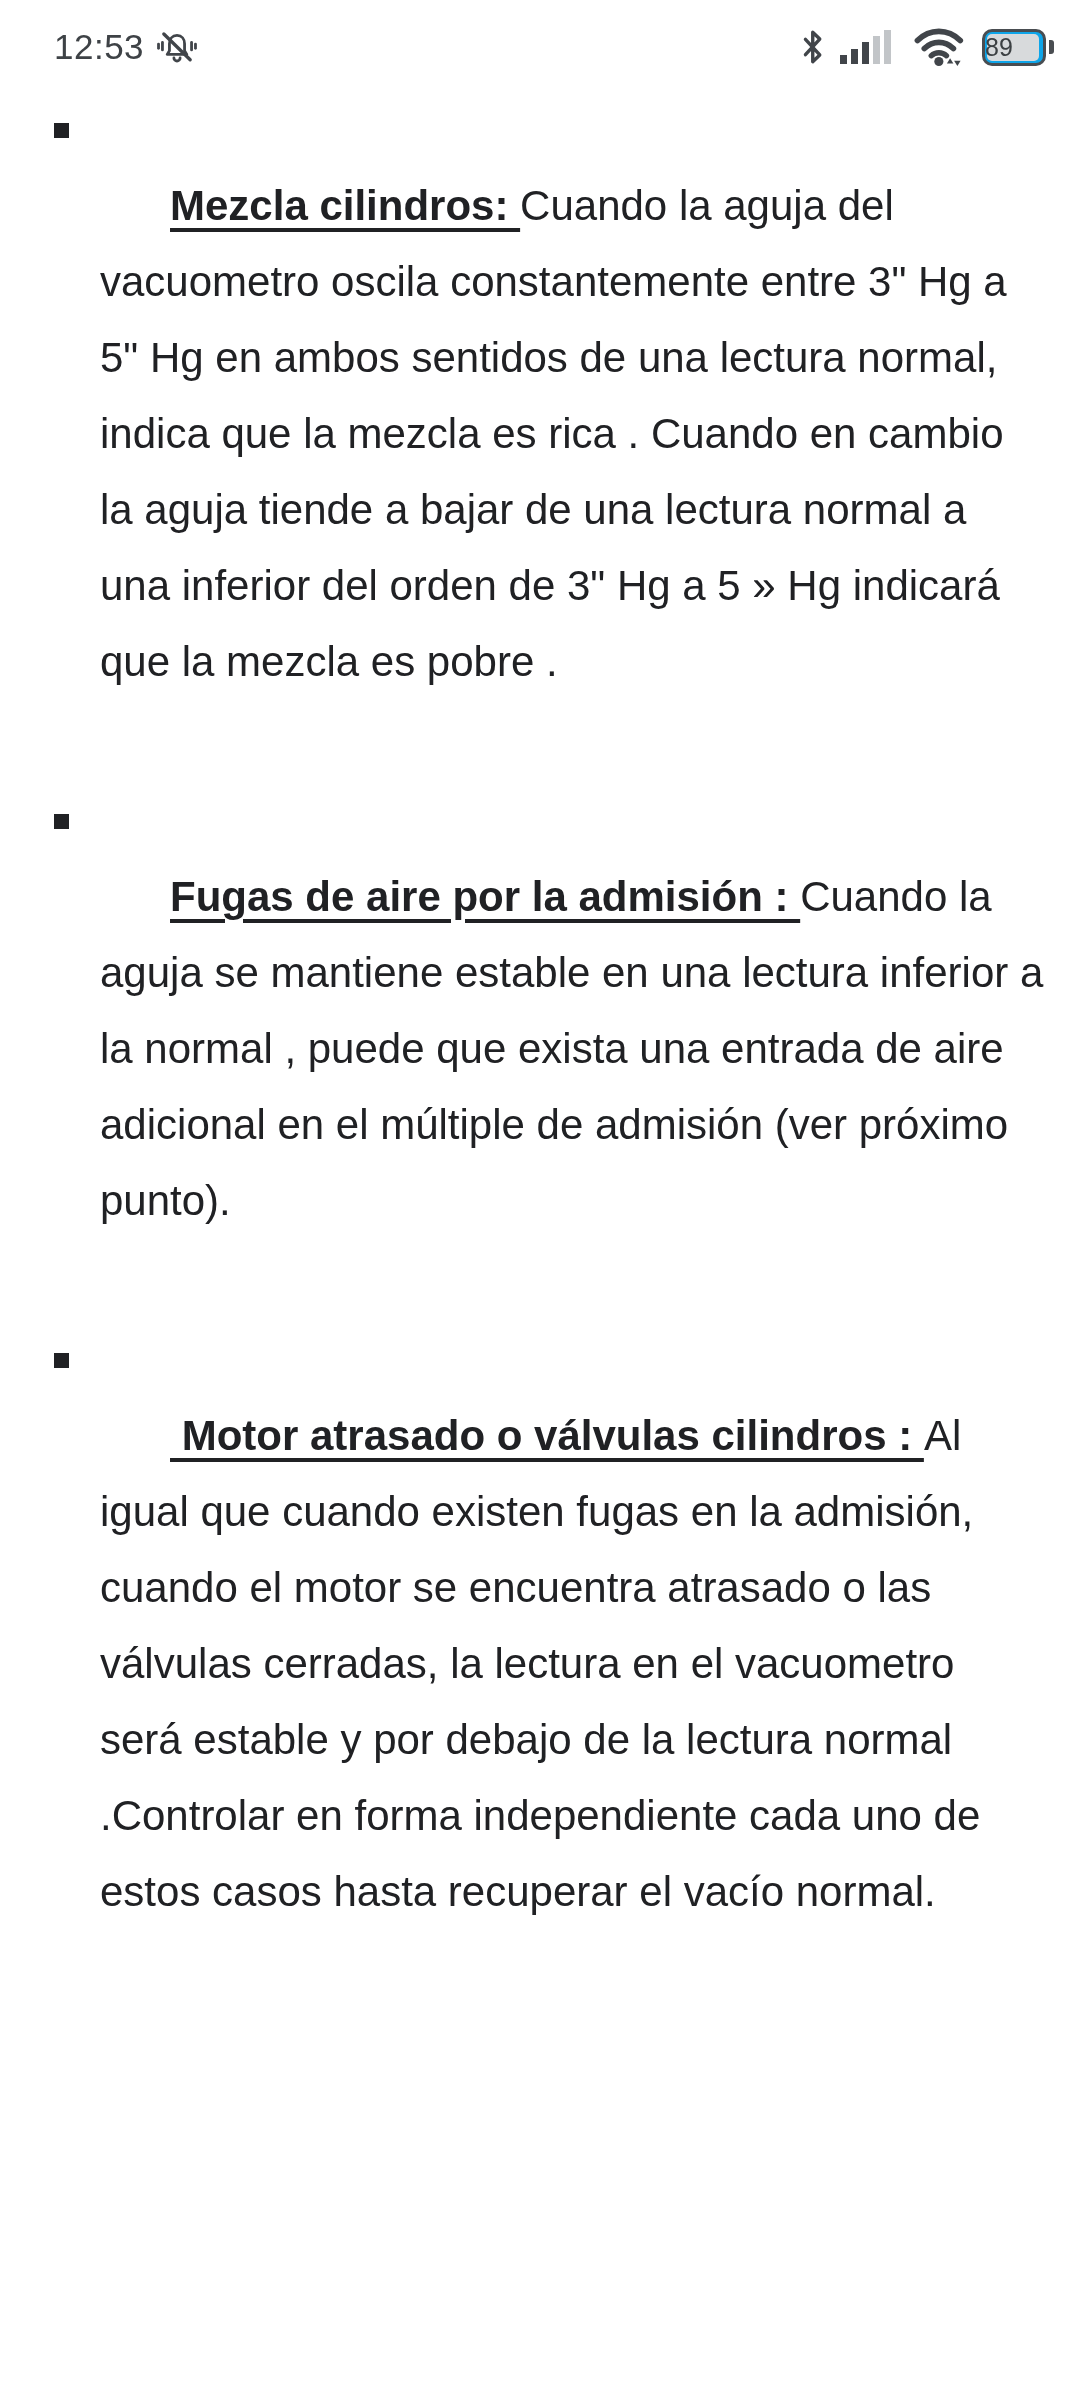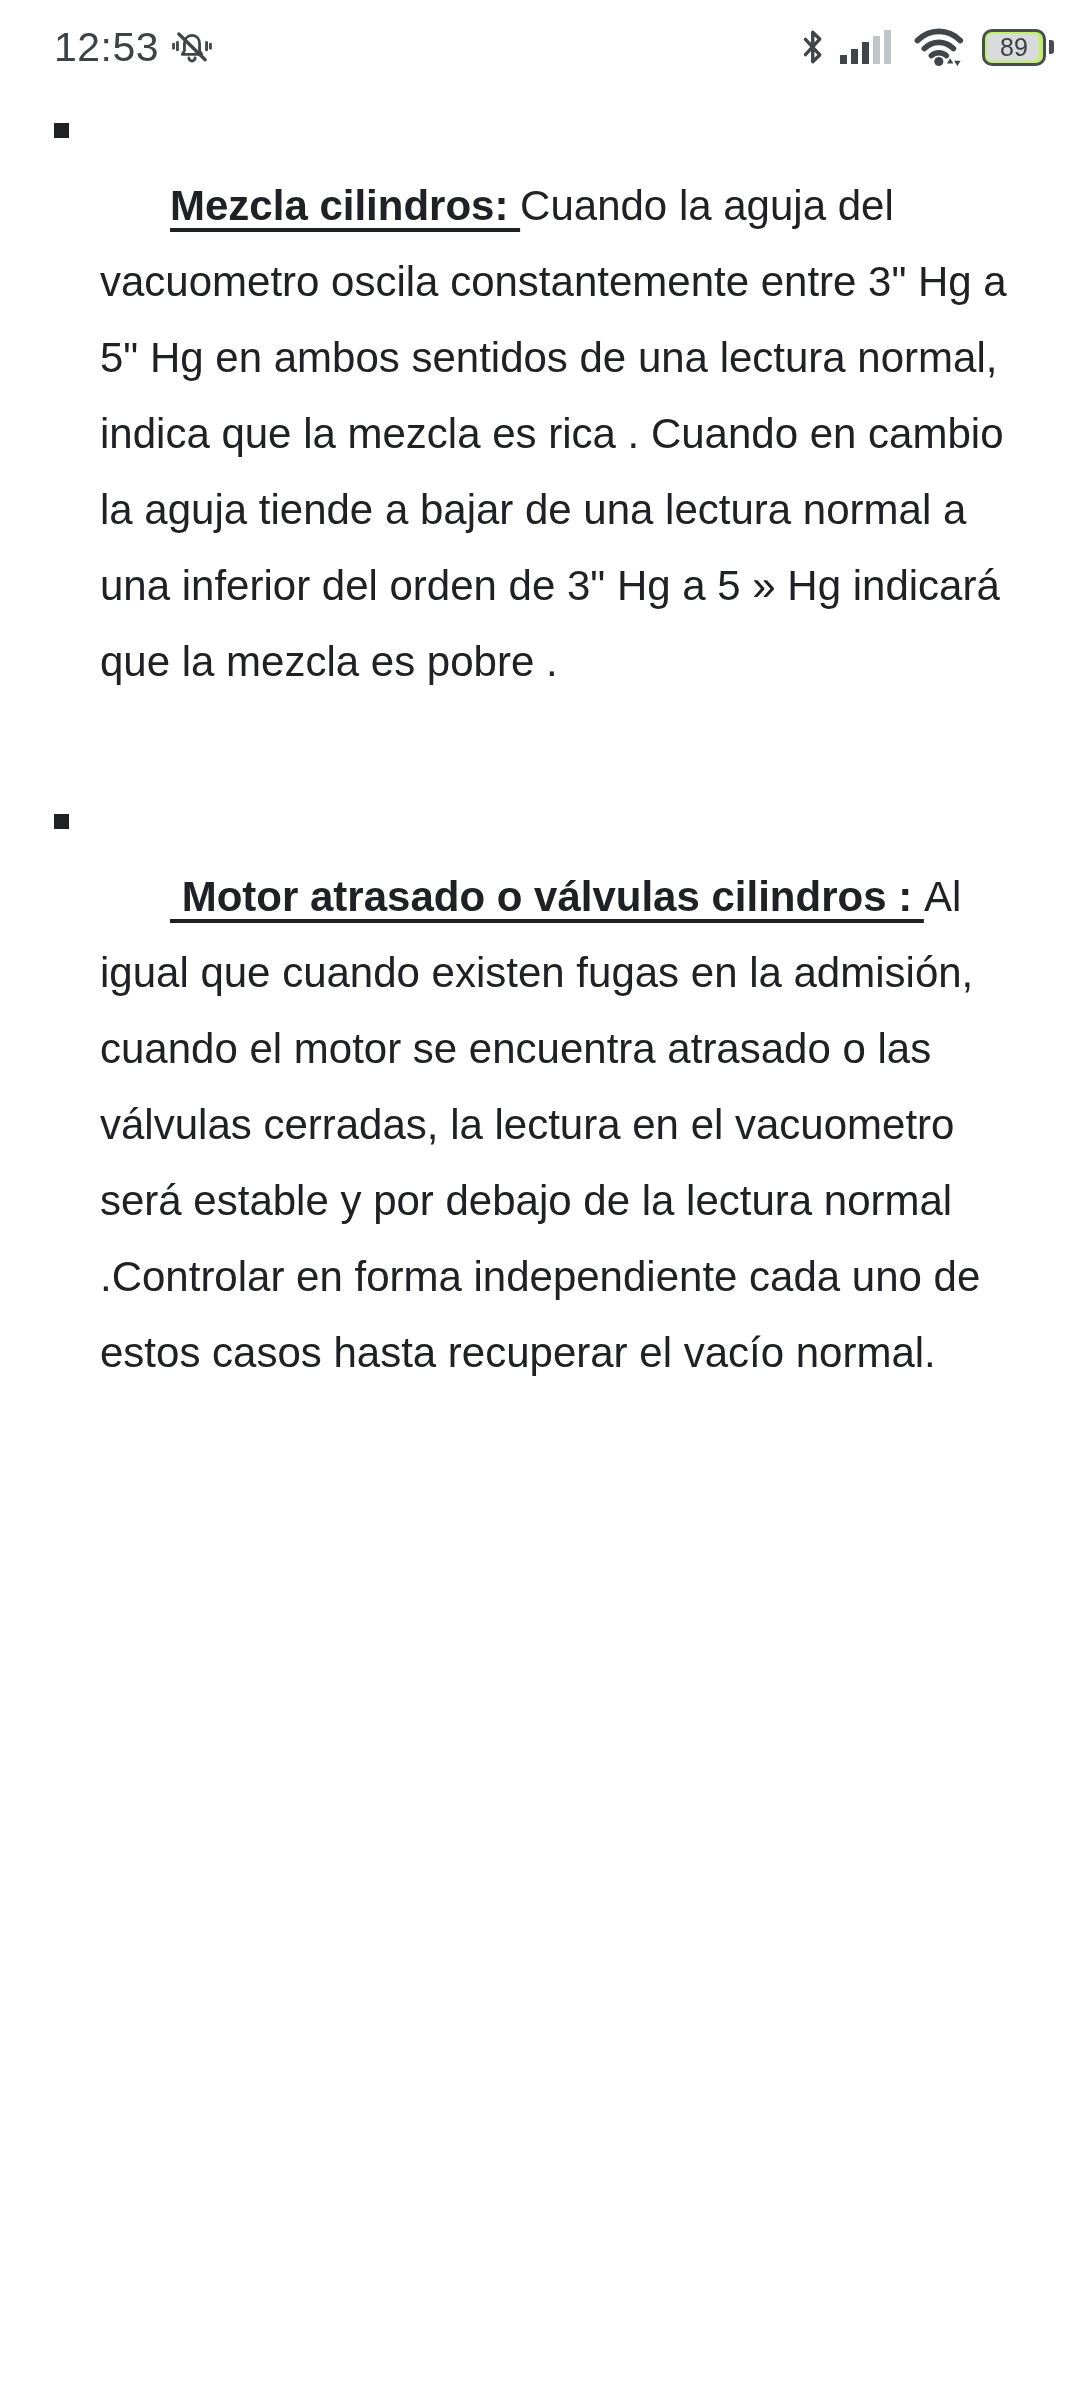--- a/index.html
+++ b/index.html
@@ -24,38 +24,38 @@
     display: flex;
     align-items: center;
     justify-content: space-between;
     padding: 10px 26px 0 54px;
     box-sizing: border-box;
     color: #3c4043;
   }
   .sb-left { display: flex; align-items: center; gap: 12px; }
   .sb-right { display: flex; align-items: center; gap: 14px; }
   .sb-time {
-    font-size: 41px;
+    font-size: 35px;
     letter-spacing: 0.5px;
     color: #3e4246;
   }
   .sb-icon { display: block; }
 
   
   .battery {
     position: relative;
     width: 64px;
     height: 37px;
     border: 3.5px solid #494d51;
     border-radius: 10px;
     box-sizing: border-box;
-    background: #bef264;
+    background: #0ea5e9;
     display: flex;
     align-items: center;
-    justify-content: center;
+    justify-content: flex-start;
   }
   .battery-fill {
     position: absolute;
     left: 2px; top: 2px; bottom: 2px;
     width: 89%;
     background: #d8dadc;
     border-radius: 5px;
   }
   .battery-num {
     position: relative;
@@ -151,18 +151,21 @@
         <div class="battery-nub"></div>
       </div>
     </div>
   </div>
 
   <ul class="doc">
     <li>
       <span class="term">Mezcla cilindros: </span><span class="body">Cuando la aguja del vacuometro oscila constantemente entre 3" Hg a 5" Hg en ambos sentidos de una lectura normal, indica que la mezcla es rica . Cuando en cambio la aguja tiende a bajar de una lectura normal a una inferior del orden de 3" Hg a 5 » Hg indicará que la mezcla es pobre .</span>
     </li>
     <li>
+      <span class="term">Fugas de aire por la admisión : </span><span class="body">Cuando la aguja se mantiene estable en una lectura inferior a la normal , puede que exista una entrada de aire adicional en el múltiple de admisión (ver próximo punto).</span>
+    </li>
+    <li>
       <span class="term"> Motor atrasado o válvulas cilindros : </span><span class="body">Al igual que cuando existen fugas en la admisión, cuando el motor se encuentra atrasado o las  válvulas cerradas, la lectura en el vacuometro será estable y por debajo de la lectura normal .Controlar en forma independiente cada uno de estos casos hasta recuperar el vacío normal.</span>
     </li>
 
   </ul>
 
 </div>
 
 </body></html>

